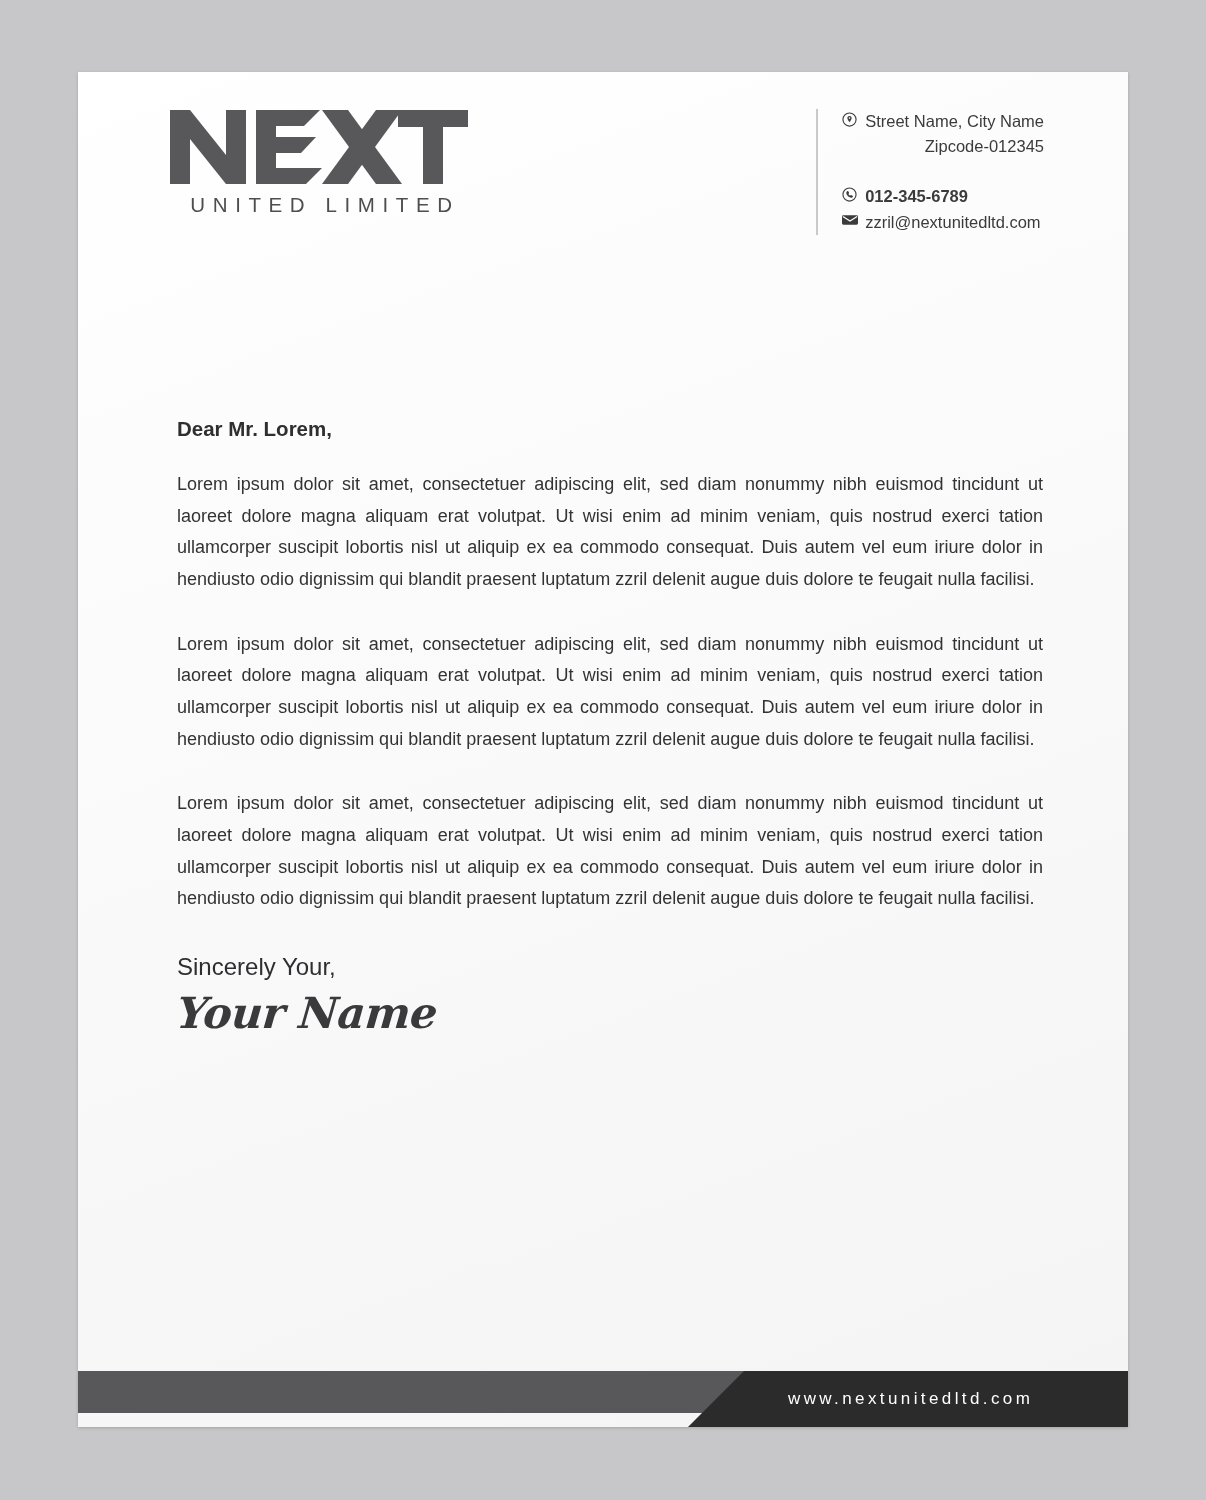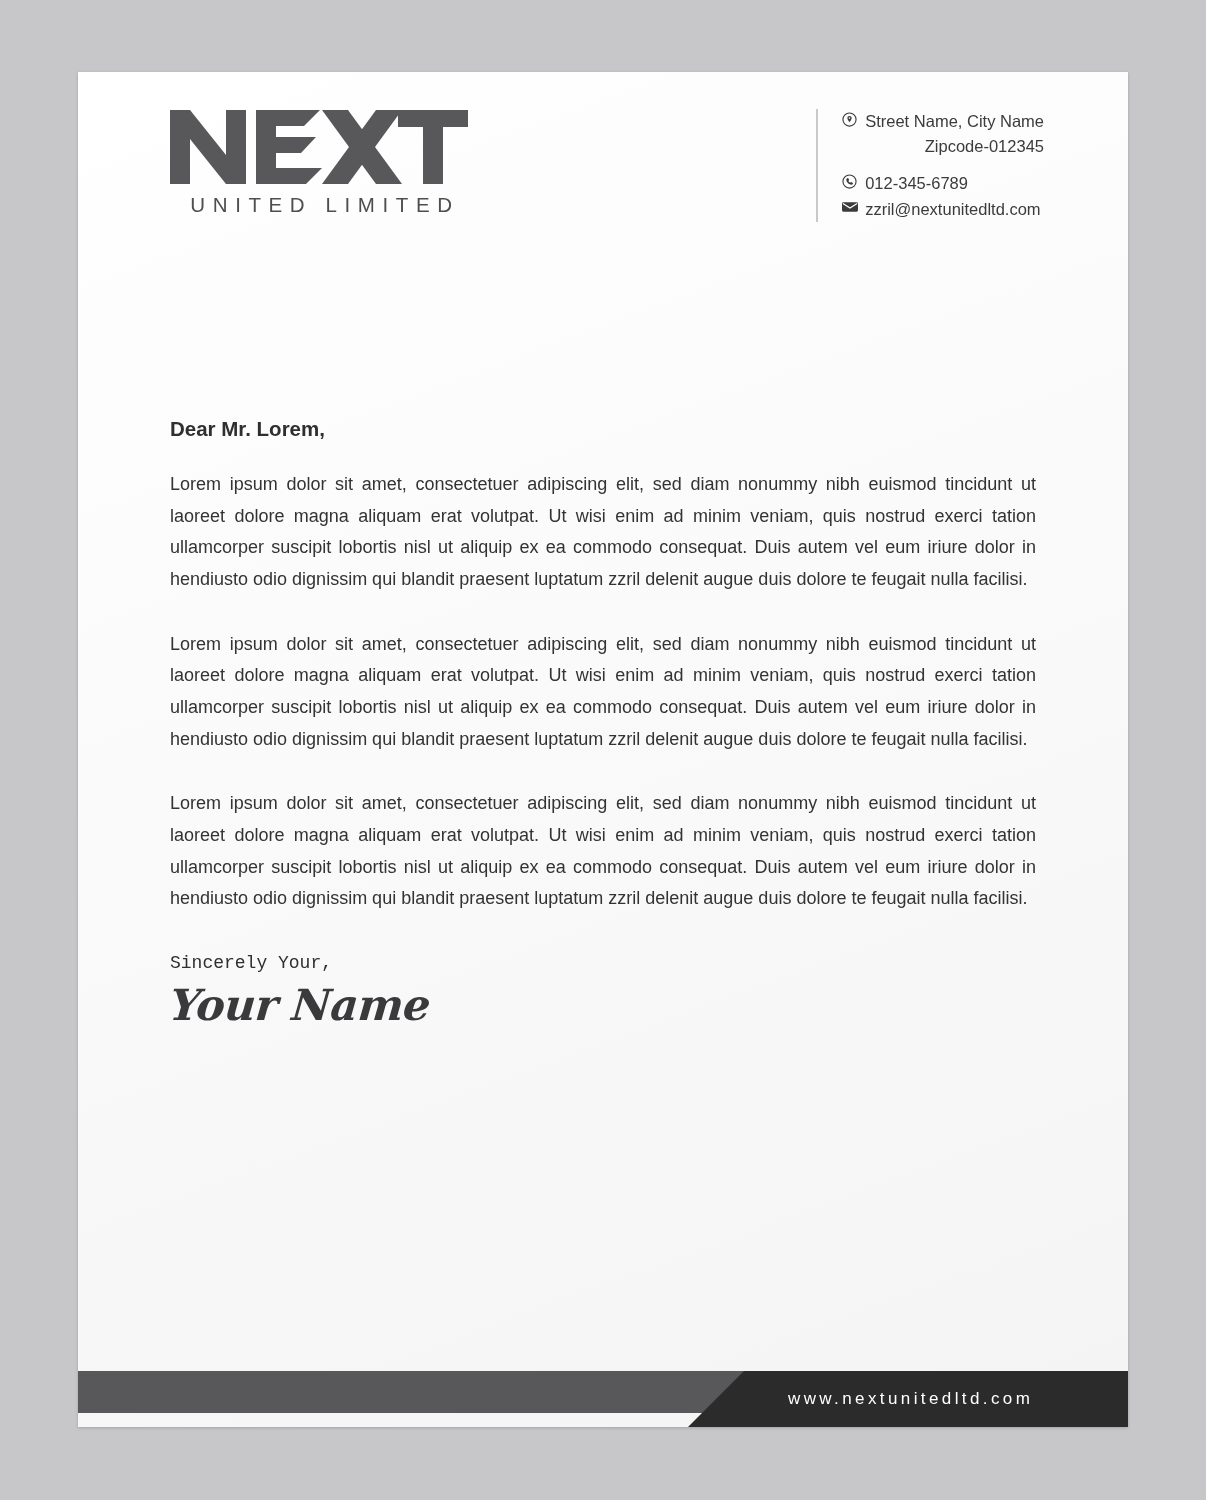--- a/index.html
+++ b/index.html
@@ -70,21 +70,21 @@
   }
   .contact-row {
     display: flex;
     align-items: flex-start;
     font-size: 16.5px;
     color: #3b3b3d;
     line-height: 1.52;
     white-space: nowrap;
   }
   .contact-row + .contact-row { margin-top: 1px; }
-  .contact-row.gap { margin-top: 12px; }
+  .contact-row.gap { margin-top: 25px; font-weight: bold; }
   .contact-ico {
     width: 19px;
     min-width: 19px;
     height: 20px;
     margin-right: 6px;
     display: inline-flex;
     align-items: center;
     justify-content: center;
     color: #3b3b3d;
   }
@@ -94,45 +94,45 @@
     font-size: 16.5px;
     color: #3b3b3d;
     margin-left: 42px;
     line-height: 1.52;
     white-space: nowrap;
   }
 
   
   .letter {
     position: absolute;
-    left: 92px;
+    left: 99px;
     top: 345px;
     width: 866px;
   }
   .salutation {
     font-size: 20.5px;
     font-weight: bold;
     color: #2f2f31;
     margin: 0 0 28px 0;
     font-family: "Liberation Sans", sans-serif;
   }
   .para {
     font-size: 18px;
     line-height: 1.76;
     color: #333335;
     text-align: justify;
     margin: 16px 0 33px 0;
     font-family: "Liberation Sans", sans-serif;
     hyphens: none;
   }
   .closing {
-    font-size: 18px;
+    font-size: 24px;
     color: #2f2f31;
     margin: 38px 0 0 0;
-    font-family: Liberation Mono, monospace;
+    font-family: Liberation Sans, sans-serif;
   }
   .signature {
     margin: 10px 0 0 0;
     font-size: 43px;
     line-height: 1.05;
     font-weight: bold;
     font-style: italic;
     color: #3a3a3c;
     font-family: "DejaVu Serif", serif;
     letter-spacing: -0.5px;

